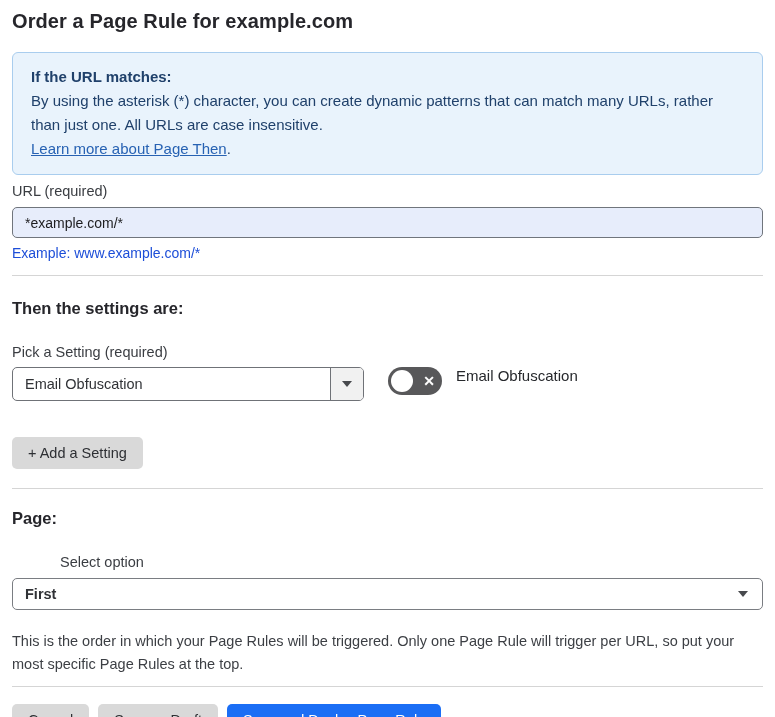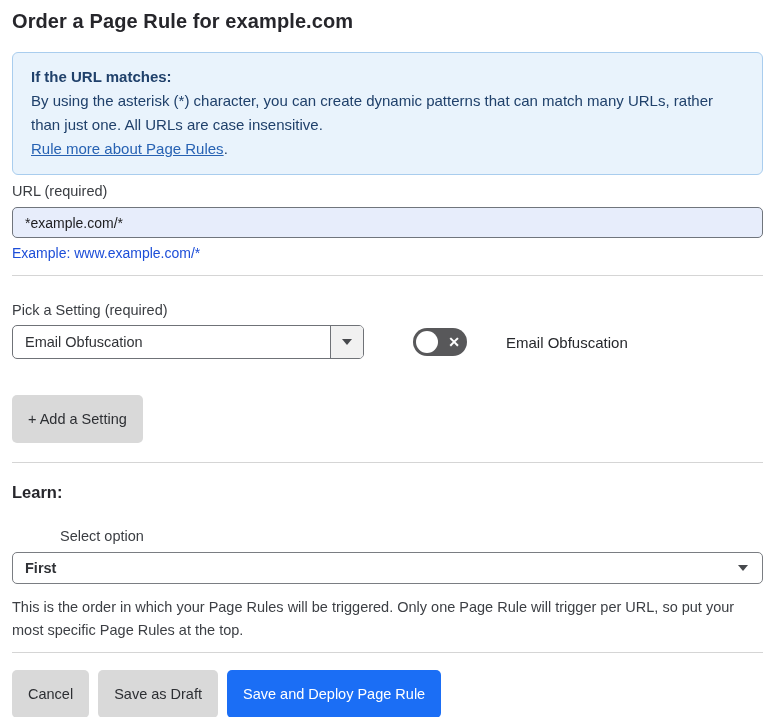--- a/index.html
+++ b/index.html
@@ -80,22 +80,21 @@
     color: #26262b;
   }
   .settings-heading { margin-top: 23px; }
   .order-heading { margin-top: 20px; }
 
   .pick-label { margin-top: 26px; }
 
   .setting-row {
     margin-top: 7px;
     display: flex;
-    align-items: center;
-    gap: 25px;
+    align-items: flex-start;
   }
 
   .select-box {
     display: flex;
     align-items: stretch;
     width: 352px;
     height: 34px;
     border: 1px solid #6f7277;
     border-radius: 5px;
     background: #ffffff;
@@ -154,21 +153,21 @@
   .toggle-label {
     margin-left: 14px;
     font-size: 15px;
     color: #26282c;
   }
 
   .btn {
     display: inline-flex;
     align-items: center;
     justify-content: center;
-    height: 48px;
+    height: 32px;
     padding: 0 16px;
     border: none;
     border-radius: 5px;
     font-family: "Liberation Sans", sans-serif;
     font-size: 14.5px;
     cursor: pointer;
   }
   .btn-gray { background: #d9d9d9; color: #2d2f33; }
   .btn-blue { background: #1b6ef5; color: #ffffff; }
 
@@ -187,21 +186,21 @@
     justify-content: space-between;
     padding: 0 14px 0 12px;
     font-size: 14.5px;
     color: #303236;
     background: #ffffff;
     cursor: pointer;
     font-weight: bold;
   }
 
   .order-help {
-    margin-top: 12px;
+    margin-top: 20px;
     font-size: 14.5px;
     line-height: 23px;
     color: #3c3f44;
     max-width: 740px;
   }
 
   .footer-row {
     margin-top: 17px;
     display: flex;
     align-items: center;
@@ -211,29 +210,30 @@
 </head>
 <body>
 
 <div class="container">
 
   <h1 class="page-title">Order a Page Rule for example.com</h1>
 
   <div class="info-box">
     <div class="info-heading">If the URL matches:</div>
     <div>By using the asterisk (*) character, you can create dynamic patterns that can match many URLs, rather than just one. All URLs are case insensitive.</div>
-    <div><a>Rule more about Page Rules</a><span>.</span></div>
+    <div><a>Learn more about Page Then</a><span>.</span></div>
   </div>
 
   <div class="field-label url-label">URL (required)</div>
   <input class="url-input" type="text" value="*example.com/*" style="">
   <div class="example-text">Example: www.example.com/*</div>
 
   <hr class="divider divider-1">
 
+  <h2 class="section-heading settings-heading">Then the settings are:</h2>
 
   <div class="field-label pick-label">Pick a Setting (required)</div>
 
   <div class="setting-row">
     <div class="select-box">
       <div class="select-value">Email Obfuscation</div>
       <div class="select-arrow-section">
         <div class="tri-down"></div>
       </div>
     </div>
@@ -241,21 +241,21 @@
       <div class="knob"></div>
       <div class="x-glyph">✕</div>
     </div>
     <div class="toggle-label">Email Obfuscation</div>
   </div>
 
   <button class="btn btn-gray add-setting-btn">+ Add a Setting</button>
 
   <hr class="divider divider-2">
 
-  <h2 class="section-heading order-heading">Learn:</h2>
+  <h2 class="section-heading order-heading">Page:</h2>
 
   <div class="field-label order-select-label">Select option</div>
 
   <div class="full-select">
     <span>First</span>
     <div class="tri-down"></div>
   </div>
 
   <div class="order-help">This is the order in which your Page Rules will be triggered. Only one Page Rule will trigger per URL, so put your most specific Page Rules at the top.</div>
 

